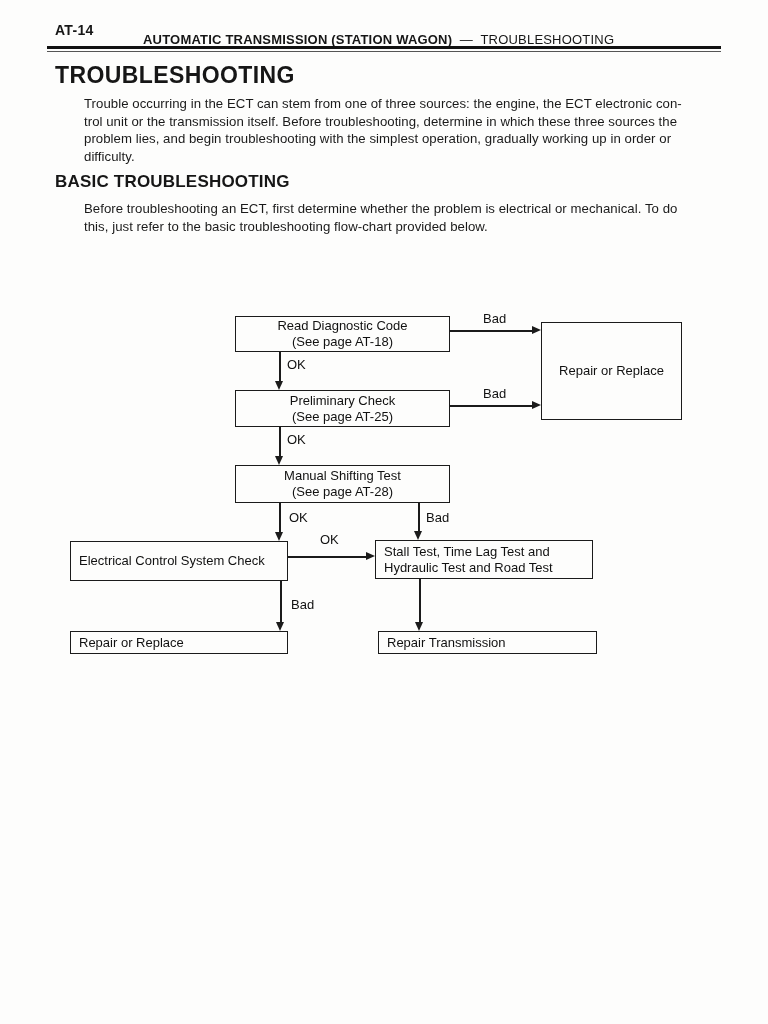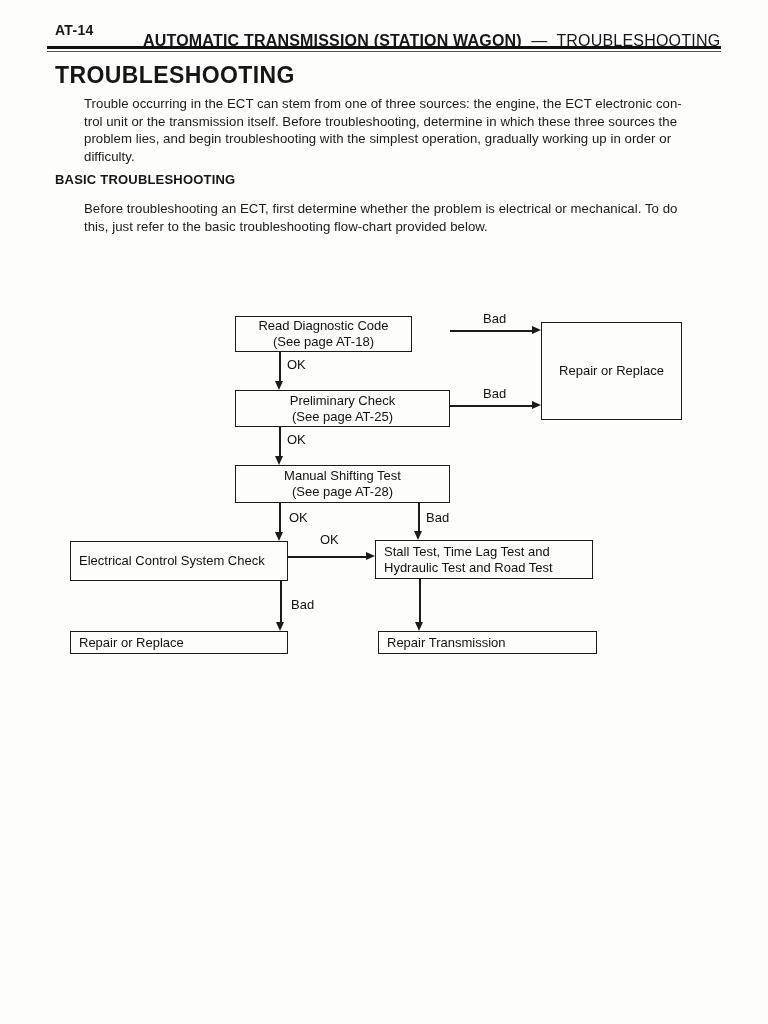--- a/index.html
+++ b/index.html
@@ -7,26 +7,26 @@
     position:relative;
     width:768px;height:1024px;
     margin:0 auto;
     background:#fdfdfc;
     font-family:"Liberation Sans", sans-serif;
     color:#161616;
     overflow:hidden;
   }
   .abs{position:absolute;}
   .hdr-code{font-size:14px;font-weight:700;letter-spacing:.3px;}
-  .hdr-center{font-size:16px;letter-spacing:.2px;white-space:nowrap;}
+  .hdr-center{font-size:13px;letter-spacing:.2px;white-space:nowrap;}
   .hdr-center .b{font-weight:700;}
   .rule-thick{height:3px;background:#111;}
   .rule-thin{height:1px;background:#555;}
   .page-title{font-size:23px;font-weight:700;letter-spacing:.4px;white-space:nowrap;}
-  .section-heading{font-size:13px;font-weight:700;letter-spacing:.2px;white-space:nowrap;}
+  .section-heading{font-size:17px;font-weight:700;letter-spacing:.2px;white-space:nowrap;}
   .body-text{
     font-size:13.2px;line-height:17.6px;
     white-space:pre;letter-spacing:.05px;
     color:#1a1a1a;
   }
   .fc-box{
     position:absolute;
     border:1.6px solid #1b1b1b;
     background:#fdfdfc;
     font-size:13px;line-height:16px;color:#111;
@@ -65,21 +65,21 @@
 trol unit or the transmission itself. Before troubleshooting, determine in which these three sources the
 problem lies, and begin troubleshooting with the simplest operation, gradually working up in order or
 difficulty.</div>
 
   <div class="abs section-heading" style="left:55px;top:172px;">BASIC TROUBLESHOOTING</div>
   <div class="abs body-text" style="left:84px;top:200px;">Before troubleshooting an ECT, first determine whether the problem is electrical or mechanical. To do
 this, just refer to the basic troubleshooting flow-chart provided below.</div>
 
   <div>
 
-    <div class="fc-box center" style="left:235px;top:316px;width:177px;height:36px;">
+    <div class="fc-box center" style="left:235px;top:316px;width:215px;height:36px;">
       <span>Read Diagnostic Code</span>
       <span>(See page AT-18)</span>
     </div>
 
     <div class="fc-box center" style="left:235px;top:390px;width:215px;height:37px;">
       <span>Preliminary Check</span>
       <span>(See page AT-25)</span>
     </div>
 
     <div class="fc-box center" style="left:235px;top:465px;width:215px;height:38px;justify-content:center;">

